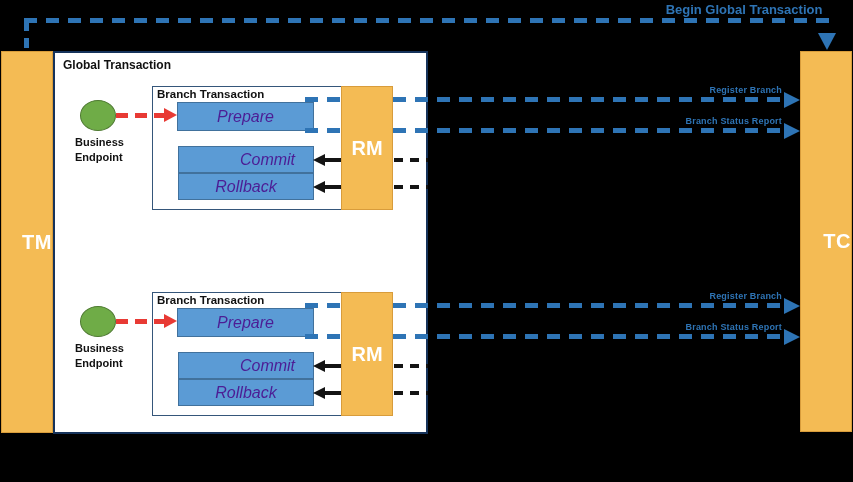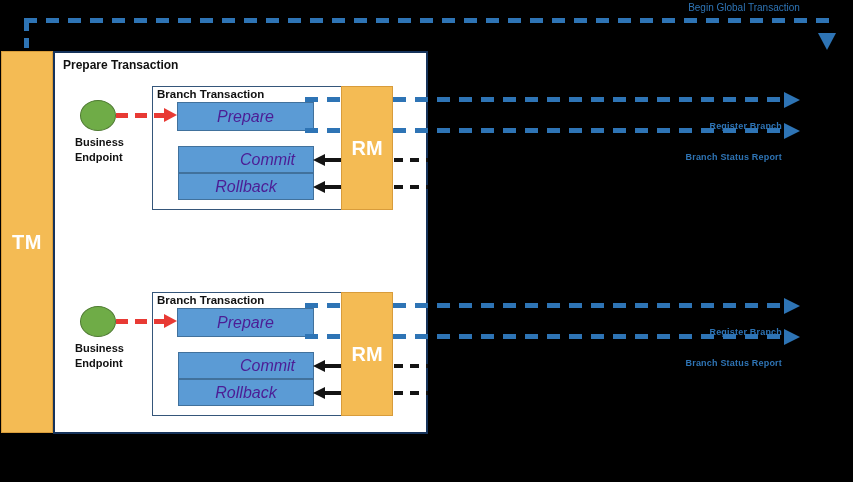--- a/index.html
+++ b/index.html
@@ -15,21 +15,21 @@
     --red:#E83A34;
     --ink:#141414;
   }
   *{margin:0;padding:0;box-sizing:border-box;}
   html,body{background:#000;}
   body{font-family:"Liberation Sans", sans-serif;}
   .stage{position:relative;width:853px;height:482px;background:#000;overflow:hidden;}
 
   
   .pillar{position:absolute;background:var(--orange);border:1px solid var(--orange-border);
-          display:flex;align-items:center;justify-content:center;}
+          display:flex;align-items:center;justify-content:flex-end;}
   .pillar-label{color:#fff;font-weight:bold;font-size:20px;letter-spacing:.5px;}
   .tm{left:1px;top:51px;width:52px;height:382px;}
   .tc{left:800px;top:51px;width:52px;height:381px;}
 
   
   .global-box{position:absolute;left:53px;top:51px;width:375px;height:383px;
               background:#fff;border:2px solid var(--navy);}
   .global-title{position:absolute;left:8px;top:5px;font-size:12px;font-weight:bold;color:#111;}
 
   
@@ -75,23 +75,23 @@
   .conn{position:absolute;left:0;top:0;}
   .blue-hline{position:absolute;height:5px;z-index:2;
               background:repeating-linear-gradient(90deg,var(--blue) 0 13px,transparent 13px 22px);}
   .blue-vline{position:absolute;width:5px;z-index:2;
               background:repeating-linear-gradient(180deg,var(--blue) 0 10px,transparent 10px 17px);}
   .blue-head-right{position:absolute;width:0;height:0;z-index:2;
               border-left:16px solid var(--blue);border-top:8px solid transparent;border-bottom:8px solid transparent;}
   .blue-head-down{position:absolute;width:0;height:0;z-index:2;
               border-top:17px solid var(--blue);border-left:9px solid transparent;border-right:9px solid transparent;}
   .arrow-label{position:absolute;left:560px;width:222px;text-align:right;z-index:2;
-               font-size:9px;font-weight:bold;color:var(--blue);letter-spacing:.2px;white-space:nowrap;margin-top:36px;}
+               font-size:9px;font-weight:bold;color:var(--blue);letter-spacing:.2px;white-space:nowrap;}
   .begin-label{position:absolute;left:655px;top:2px;width:178px;text-align:center;z-index:2;
-               font-size:10px;font-weight:normal;color:var(--blue);white-space:nowrap;}
+               font-size:13px;font-weight:bold;color:var(--blue);white-space:nowrap;}
 
   .l-reg1{top:97px;left:305px;width:480px;}   .h-reg1{top:92px;left:784px;}   .t-reg1{top:85px;}
   .l-sta1{top:128px;left:305px;width:480px;}  .h-sta1{top:123px;left:784px;}  .t-sta1{top:116px;}
   .l-reg2{top:303px;left:305px;width:480px;}  .h-reg2{top:298px;left:784px;}  .t-reg2{top:291px;}
   .l-sta2{top:334px;left:305px;width:480px;}  .h-sta2{top:329px;left:784px;}  .t-sta2{top:322px;}
   .stub-c1{top:158px;} .stub-r1{top:185px;} .stub-c2{top:364px;} .stub-r2{top:391px;}
 
   
   .begin-h{top:18px;left:24px;width:810px;}
   .begin-v{top:21px;left:24px;height:30px;}
@@ -102,23 +102,26 @@
 </style>
 </head>
 <body>
 
 <div class="stage">
 
   <div class="pillar tm">
     <span class="pillar-label">TM</span>
   </div>
 
+  <div class="pillar tc">
+    <span class="pillar-label">TC</span>
+  </div>
 
   <div class="global-box">
-    <div class="global-title">Prepare Transaction</div>
+    <div class="global-title">Global Transaction</div>
 
     <div class="bgroup bg1">
       <div class="branch-rect">
         <div class="branch-title">Branch Transaction</div>
       </div>
       <div class="endpoint-dot"></div>
       <div class="endpoint-label">Business Endpoint</div>
       <div class="red-line"></div>
       <div class="red-head"></div>
       <div class="opbox prepare">

